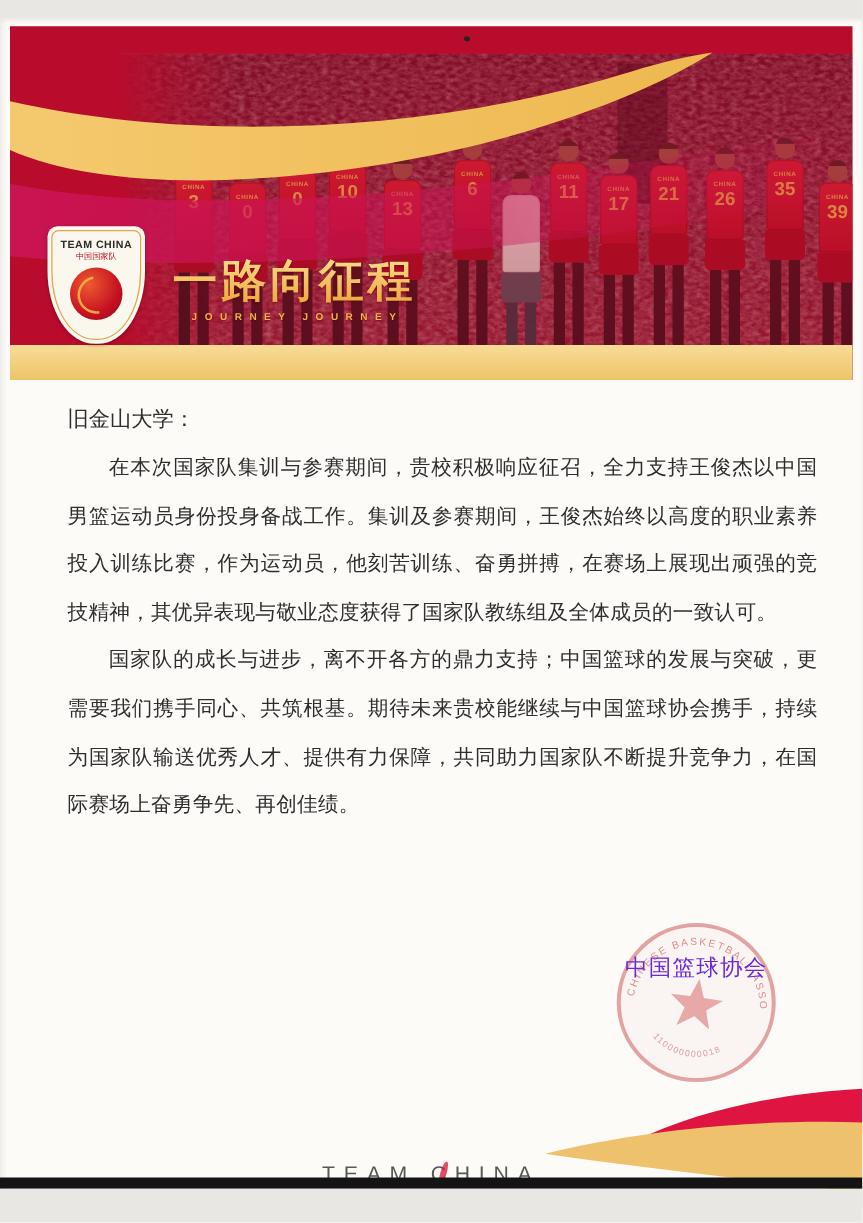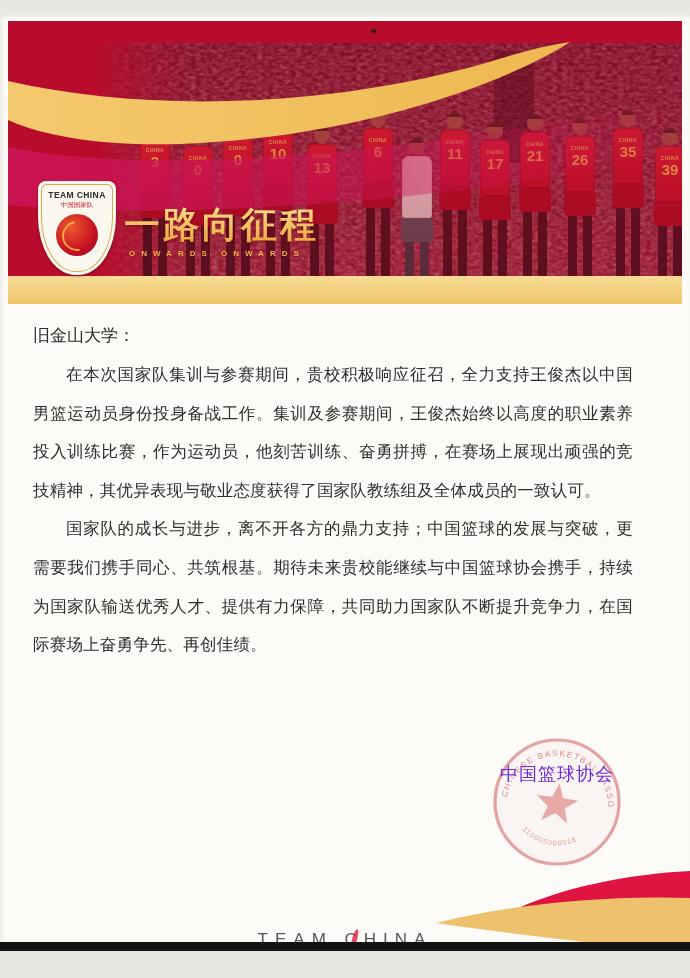--- a/index.html
+++ b/index.html
@@ -36,29 +36,29 @@
   .badge-shield{width:100%;height:100%;background:#faf7ef;border-radius:8px 8px 48% 48%/8px 8px 62% 62%;
       box-shadow:0 1px 3px rgba(60,0,10,.45);position:relative;text-align:center;overflow:hidden;}
   .badge-shield:before{content:"";position:absolute;inset:3px;border:1.5px solid #d9a94c;
       border-radius:6px 6px 48% 48%/6px 6px 62% 62%;}
   .badge-t1{font-size:8.5px;font-weight:bold;letter-spacing:.4px;color:#2b2b2b;margin-top:9px;position:relative;}
   .badge-t2{font-size:6.5px;color:#c01024;margin-top:1px;position:relative;}
   .badge-emblem{width:42px;height:42px;margin:4px auto 0;border-radius:50%;position:relative;
       background:radial-gradient(circle at 36% 32%, #ef5a2e, #c41022 62%, #8e0a1c);}
   .badge-emblem:before{content:"";position:absolute;left:6px;top:7px;width:26px;height:26px;border-radius:50%;
       border:2.5px solid rgba(240,181,74,.9);border-top-color:transparent;border-right-color:transparent;transform:rotate(35deg);}
-  .title-block{position:absolute;left:116px;top:184px;z-index:6;}
+  .title-block{position:absolute;left:130px;top:184px;z-index:6;text-align:center;}
   .title-cn{font-size:36px;font-weight:900;letter-spacing:3px;line-height:40px;
       background:linear-gradient(#fadd8c,#eda63a);-webkit-background-clip:text;background-clip:text;color:#f0b042;
       -webkit-text-fill-color:transparent;filter:drop-shadow(0 1px 1px rgba(90,0,10,.55));}
   .title-en{font-size:8px;font-weight:bold;letter-spacing:6px;color:#f0b34a;margin-top:4px;padding-left:5px;
       text-shadow:0 1px 1px rgba(90,0,10,.5);}
   .speck{position:absolute;left:371px;top:14px;width:5px;height:4px;background:#2e2020;border-radius:60% 40% 50% 50%;transform:rotate(18deg);z-index:7;}
   
-  .letter{position:absolute;left:33px;top:302px;width:600px;color:#2e2e2e;z-index:2;}
+  .letter{position:absolute;left:54px;top:302px;width:600px;color:#2e2e2e;z-index:2;}
   .salutation{font-size:17px;line-height:38px;}
   .letter p{margin:0;font-size:16.5px;line-height:38.6px;text-indent:2em;text-align:justify;letter-spacing:.2px;}
   
   .stamp{position:absolute;left:492px;top:722px;width:130px;height:130px;z-index:1;opacity:.9;}
   .signature{position:absolute;left:452px;top:747px;width:210px;text-align:center;z-index:2;color:#6d28d9;}
   .sig-org{font-size:18px;letter-spacing:1px;margin-bottom:17px;}
   .sig-date{font-size:17.5px;letter-spacing:.5px;}
   
   .wave-br{position:absolute;left:430px;top:853px;width:260px;height:117px;z-index:1;}
   .divider-left{position:absolute;left:8px;top:929px;width:232px;height:1.6px;background:#4d4d4d;z-index:2;}
@@ -284,21 +284,21 @@
     <div class="badge">
       <div class="badge-shield">
         <div class="badge-t1">TEAM CHINA</div>
         <div class="badge-t2">中国国家队</div>
         <div class="badge-emblem"></div>
       </div>
     </div>
 
     <div class="title-block">
       <div class="title-cn">一路向征程</div>
-      <div class="title-en">ONWARDS ONWARDS</div>
+      <div class="title-en">JOURNEY JOURNEY</div>
     </div>
   </div>
 
   <div class="speck"></div>
 
   <div class="letter">
     <div class="salutation">旧金山大学：</div>
     <p>在本次国家队集训与参赛期间，贵校积极响应征召，全力支持王俊杰以中国男篮运动员身份投身备战工作。集训及参赛期间，王俊杰始终以高度的职业素养投入训练比赛，作为运动员，他刻苦训练、奋勇拼搏，在赛场上展现出顽强的竞技精神，其优异表现与敬业态度获得了国家队教练组及全体成员的一致认可。</p>
     <p>国家队的成长与进步，离不开各方的鼎力支持；中国篮球的发展与突破，更需要我们携手同心、共筑根基。期待未来贵校能继续与中国篮球协会携手，持续为国家队输送优秀人才、提供有力保障，共同助力国家队不断提升竞争力，在国际赛场上奋勇争先、再创佳绩。</p>
   </div>

